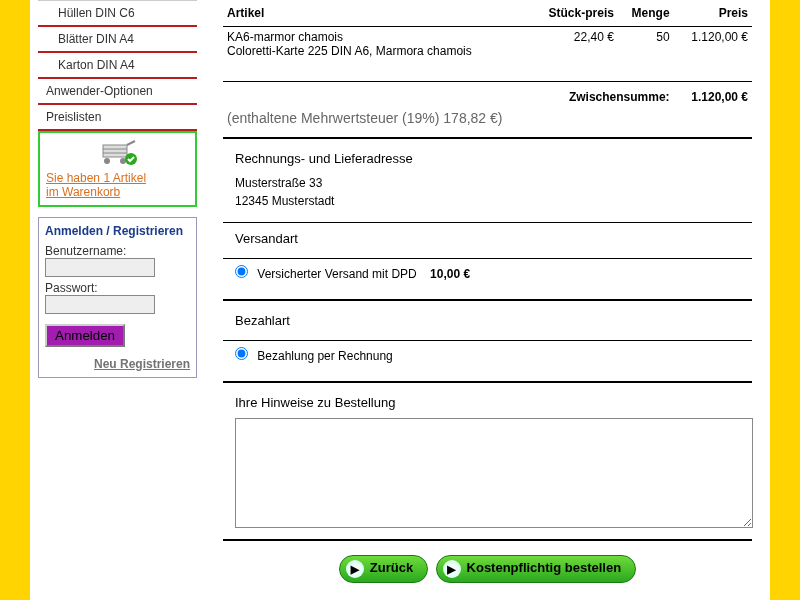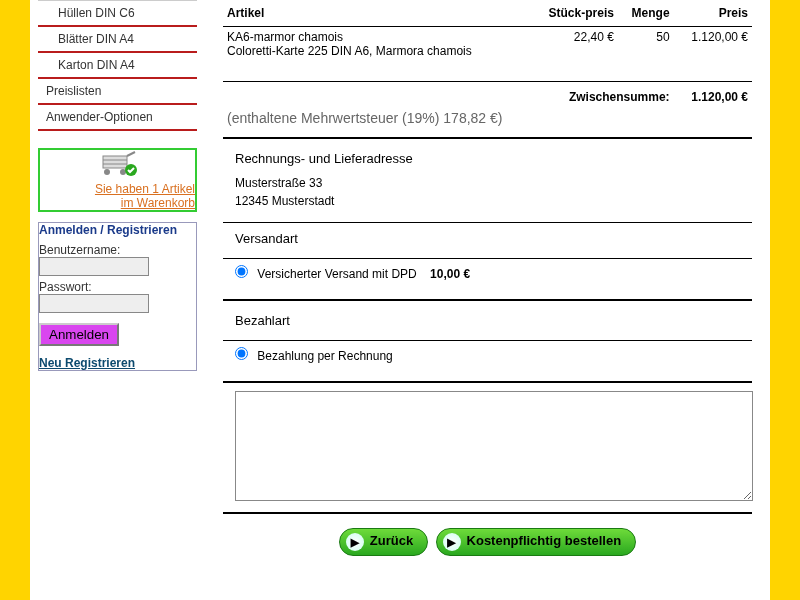--- a/index.html
+++ b/index.html
@@ -2,30 +2,30 @@
 <html><head>
 <meta charset="utf-8">
 <style>
 * { box-sizing: border-box; margin: 0; padding: 0; }
 body { font-family: Arial, sans-serif; font-size: 12px; background: #ffd400; }
 .container { display: flex; background: #fff; margin: 0 30px; min-height: 600px; }
 .sidebar { width: 175px; padding: 0 8px; }
 .nav-item { border-bottom: 2px solid #b91c1c; padding: 5px 8px; color: #333; cursor: pointer; }
 .nav-item.indent { padding-left: 20px; }
 .nav-item.top-cut { border-top: 1px solid #ccc; }
-.cart-box { border: 2px solid #3c3; margin-top: 17px; padding: 0; text-align: right; }
+.cart-box { border: 2px solid #3c3; margin-top: 0; padding: 6px; text-align: left; }
 .cart-icon { width: 50px; height: 28px; margin: 0 auto; position: relative; }
 .cart-svg { display: block; margin: 0 auto; }
 .cart-link { color: #d97020; text-decoration: underline; display: block; margin-top: 4px; cursor: pointer; }
-.login-box { border: 1px solid #99b; margin-top: 10px; }
+.login-box { border: 1px solid #99b; margin-top: 10px; padding: 6px; }
 .login-title { color: #1a3a8a; font-weight: bold; margin-bottom: 6px; }
 .login-box label { display: block; margin-top: 4px; color: #333; }
 .login-box input[type=text], .login-box input[type=password] { width: 110px; border: 1px solid #888; background: #eee; padding: 1px; }
-.login-btn { margin-top: 10px; padding: 2px 8px; border: 2px outset #ccc; background: #d946ef; cursor: pointer; }
-.reg-link { display: block; text-align: left; margin-top: 10px; color: #0c4a6e; font-weight: bold; text-decoration: underline; cursor: pointer; }
+.login-btn { margin-top: 10px; padding: 2px 8px; border: 2px outset #ccc; background: #a21caf; cursor: pointer; }
+.reg-link { display: block; text-align: right; margin-top: 10px; color: #737373; font-weight: bold; text-decoration: underline; cursor: pointer; }
 .main { flex: 1; padding: 0 18px 20px 18px; }
 .order-table { width: 100%; border-collapse: collapse; }
 .order-table th { text-align: left; padding: 6px 4px; border-bottom: 1px solid #000; font-weight: bold; }
 .order-table th.r, .order-table td.r { text-align: right; }
 .order-table td { padding: 3px 4px; vertical-align: top; }
 .subtotal-row td { border-top: 1px solid #000; padding-top: 8px; font-weight: bold; }
 .tax-note { text-align: left; color: #666; font-size: 14px; padding-bottom: 6px; }
 .section-hr { border: none; border-top: 2px solid #000; margin: 8px 0; }
 .section-h { font-weight: normal; font-size: 13px; padding: 4px 0 8px 12px; }
 .section-body { padding: 0 0 8px 12px; }
@@ -40,22 +40,22 @@
 .thin-hr { border: none; border-top: 1px solid #000; margin: 4px 0; }
 </style>
 </head>
 <body>
 
 <div class="container">
   <div class="sidebar">
     <div class="nav-item indent top-cut">Hüllen DIN C6</div>
     <div class="nav-item indent">Blätter DIN A4</div>
     <div class="nav-item indent">Karton DIN A4</div>
+    <div class="nav-item">Anwender-Optionen</div>
     <div class="nav-item">Preislisten</div>
-    <div class="nav-item">Anwender-Optionen</div>
 
     <div class="cart-box">
       <div class="cart-icon">
         <svg class="cart-svg" width="50" height="30">
           <rect x="10" y="6" width="24" height="12" fill="#ddd" stroke="#888"></rect>
           <line x1="10" y1="10" x2="34" y2="10" stroke="#888"></line>
           <line x1="10" y1="14" x2="34" y2="14" stroke="#888"></line>
           <circle cx="14" cy="22" r="3" fill="#888"></circle>
           <circle cx="30" cy="22" r="3" fill="#888"></circle>
           <line x1="34" y1="6" x2="42" y2="2" stroke="#888" stroke-width="2"></line>
@@ -134,20 +134,21 @@
     <div class="section-h">Bezahlart</div>
     <hr class="thin-hr">
     <div class="section-body">
       <div class="radio-row">
         <input type="radio" name="pay" checked="" style="">
         <span>Bezahlung per Rechnung</span>
       </div>
     </div>
 
     <hr class="section-hr">
+    <div class="section-h">Ihre Hinweise zu Bestellung</div>
     <textarea class="notes" style=""></textarea>
 
     <hr class="section-hr">
     <div class="btn-row">
       <span class="pill-btn">
         <span class="arrow">▶</span><span>Zurück</span>
       </span>
       <span class="pill-btn">
         <span class="arrow">▶</span><span>Kostenpflichtig bestellen</span>
       </span>

